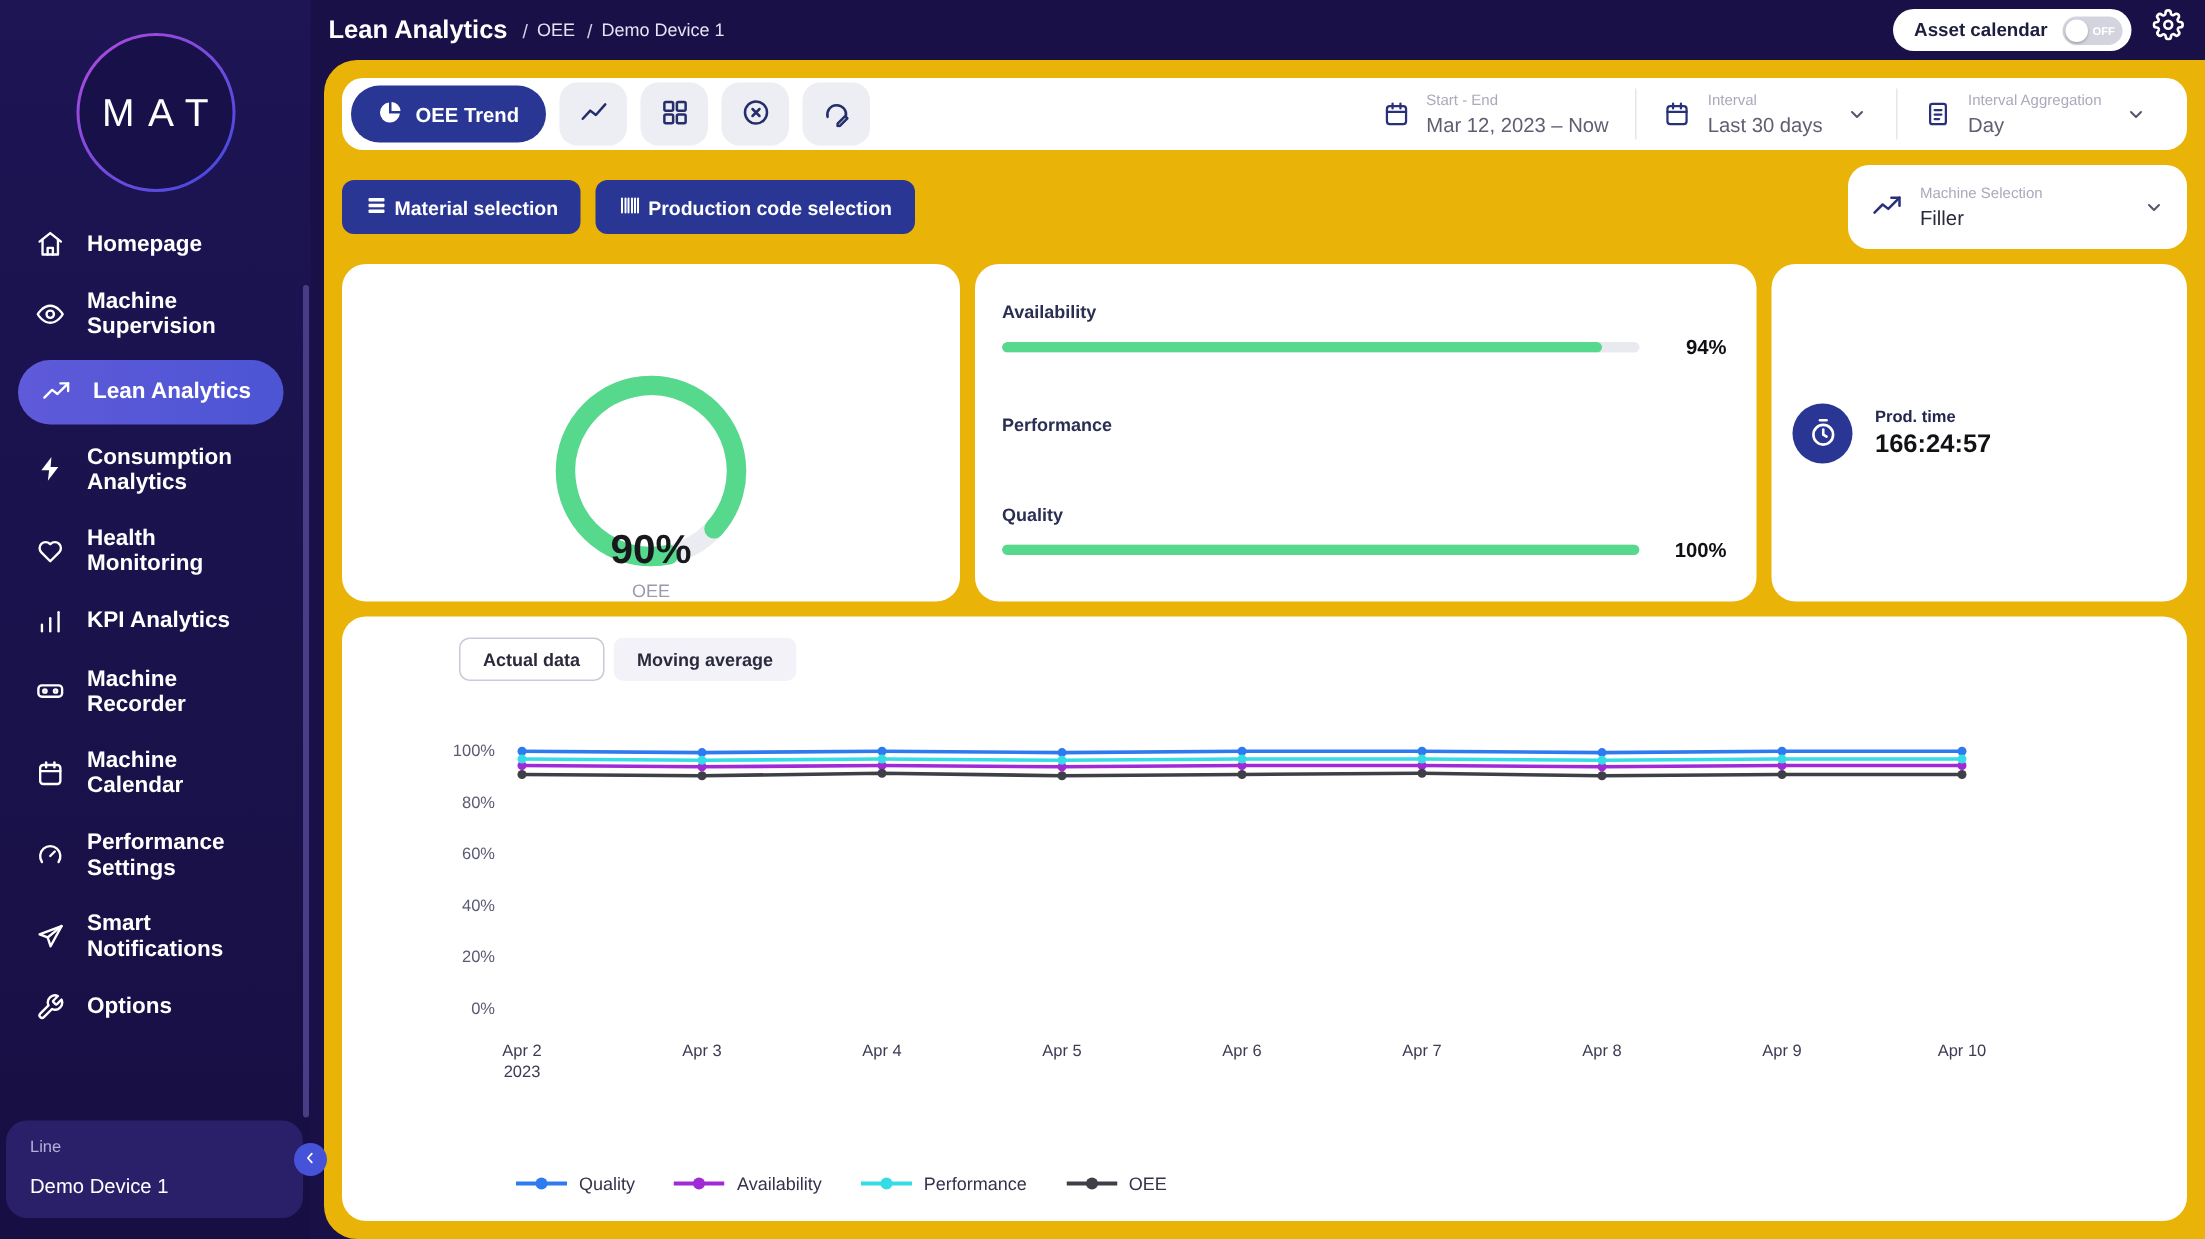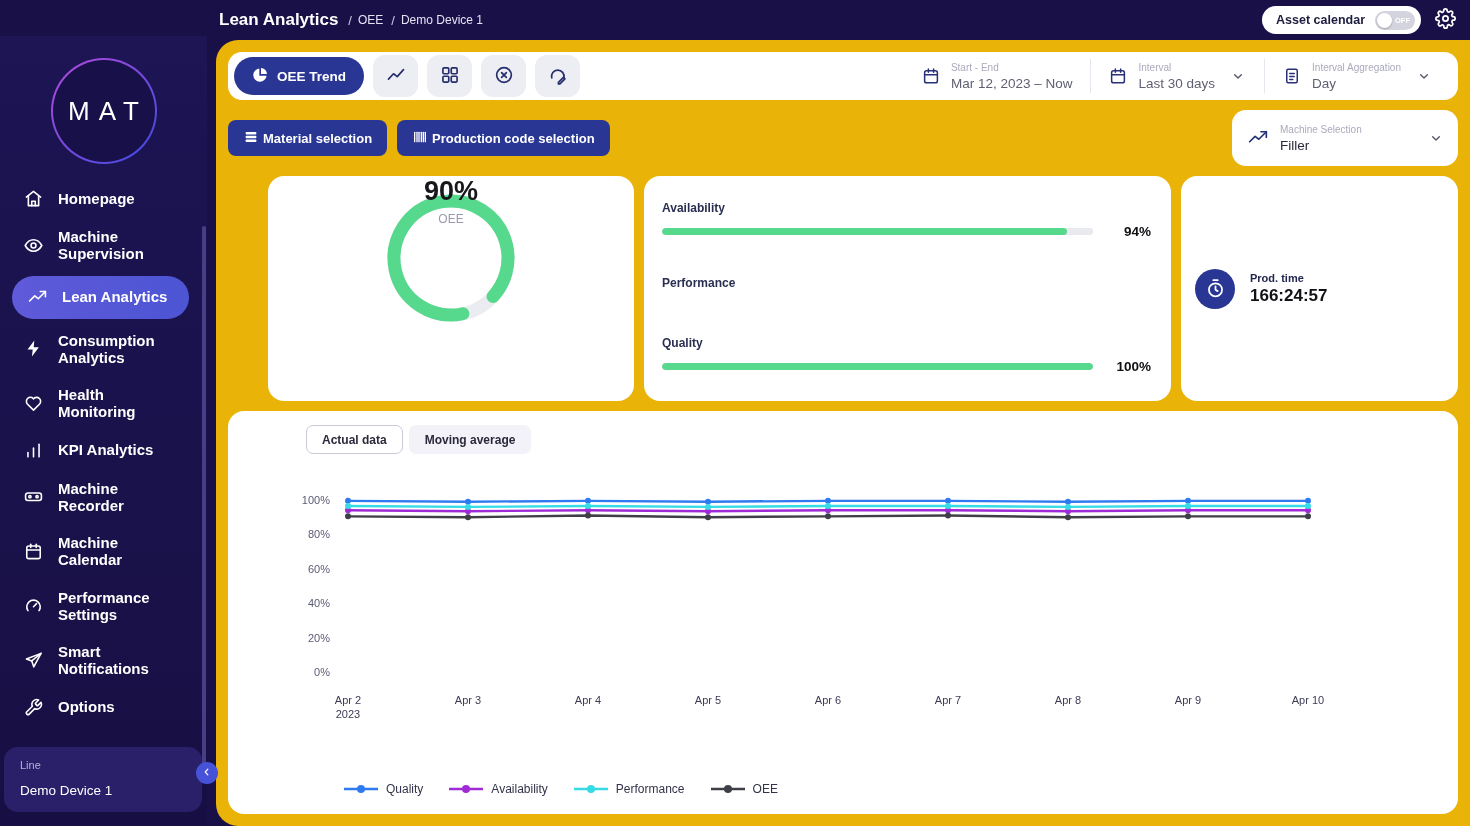--- a/index.html
+++ b/index.html
@@ -6,21 +6,21 @@
   html,body { margin:0; padding:0; }
   body {
     width:1470px; height:826px; overflow:hidden;
     background:#181047;
     font-family:"Liberation Sans","DejaVu Sans",sans-serif;
   }
   .app { display:flex; width:100%; height:100%; }
 
   
   .sidebar { width:207px; flex-shrink:0; position:relative;
-    background:linear-gradient(180deg,#1d1554 0%,#170f43 100%);margin-top:36px; }
+    background:linear-gradient(180deg,#1d1554 0%,#170f43 100%); }
   .logo-ring { width:106px; height:106px; margin:22px auto 14px; border-radius:50%;
     background:linear-gradient(135deg,#b44bdb,#3b4ae0); padding:2px; }
   .logo-inner { width:100%; height:100%; border-radius:50%; background:#181048;
     display:flex; align-items:center; justify-content:center;
     color:#fff; font-size:26px; letter-spacing:9px; padding-left:9px; font-weight:400; }
   .nav { margin-top:16px; }
   .nav-item { display:flex; align-items:center; gap:14px;
     padding:9px 10px 9px 24px; margin:2px 12px 2px 0;
     color:#fff; font-weight:700; font-size:15px; line-height:1.15; cursor:pointer; }
   .nav-item.active { background:linear-gradient(90deg,#5f5ad9,#4c55d4);
@@ -37,21 +37,21 @@
     border-radius:50%; background:#4653d8; color:#fff; border:none; z-index:5;
     display:flex; align-items:center; justify-content:center; padding:0; cursor:pointer; }
 
   
   .content { flex:1; display:flex; flex-direction:column; min-width:0; }
   .topbar { height:40px; flex-shrink:0; display:flex; align-items:center;
     padding:0 14px 0 12px; color:#fff; }
   .crumb-title { font-size:17px; font-weight:700; margin-right:10px; }
   .crumb-sep { font-size:13px; color:#cfcbe8; margin-right:6px; }
   .crumb-item { font-size:12px; color:#e6e3f5; margin-right:8px; }
-  .topbar-right { margin-left:auto; display:flex; align-items:center; gap:14px; }
+  .topbar-right { margin-left:auto; display:flex; align-items:flex-start; gap:14px; }
   .asset-pill { background:#fff; border-radius:17px; height:28px;
     display:flex; align-items:center; gap:10px; padding:0 6px 0 14px; cursor:pointer; }
   .asset-label { font-size:12.5px; font-weight:700; color:#1d1d3f; }
   .toggle { width:40px; height:19px; background:#d4d4df; border-radius:10px;
     position:relative; display:flex; align-items:center; }
   .knob { width:15px; height:15px; border-radius:50%; background:#fff; position:absolute;
     left:2px; box-shadow:0 1px 2px rgba(0,0,0,.25); }
   .toggle-text { position:absolute; right:5px; font-size:7.5px; font-weight:700; color:#fff; }
   .gear-btn { background:none; border:none; color:#fff; display:flex; cursor:pointer; padding:0; }
 
@@ -83,21 +83,21 @@
     font-family:"Liberation Sans","DejaVu Sans",sans-serif; }
   .machine-card { margin-left:auto; background:#fff; border-radius:14px; height:56px;
     min-width:226px; display:flex; align-items:center; gap:12px;
     padding:0 14px 0 16px; cursor:pointer; }
   .machine-icon { color:#28307a; display:flex; }
   .machine-card .chev { margin-left:auto; }
 
   
   .cards { display:flex; gap:10px; height:225px; flex-shrink:0; }
   .card { background:#fff; border-radius:16px; }
-  .gauge-card { width:366px; display:flex; align-items:flex-start; justify-content:center; position:relative;margin-left:40px; }
+  .gauge-card { width:412px; display:flex; align-items:flex-end; justify-content:center; position:relative; }
   .gauge-center { position:absolute; text-align:center; pointer-events:none; }
   .gauge-val { font-size:27px; font-weight:700; color:#17171c; }
   .gauge-lab { font-size:12px; color:#9a9aae; margin-top:5px; }
   .bars-card { flex:1; padding:25px 20px 27px 18px; display:flex; flex-direction:column;
     justify-content:space-between; }
   .bar-label { font-size:12px; font-weight:700; color:#2a2f52; margin-bottom:9px; }
   .bar-line { display:flex; align-items:center; gap:12px; }
   .bar-track { flex:1; height:7px; border-radius:4px; background:#e9e9f0; overflow:hidden; }
   .bar-fill { height:100%; border-radius:4px; }
   .bar-value { width:46px; text-align:right; font-size:13.5px; font-weight:700; color:#101014; }

